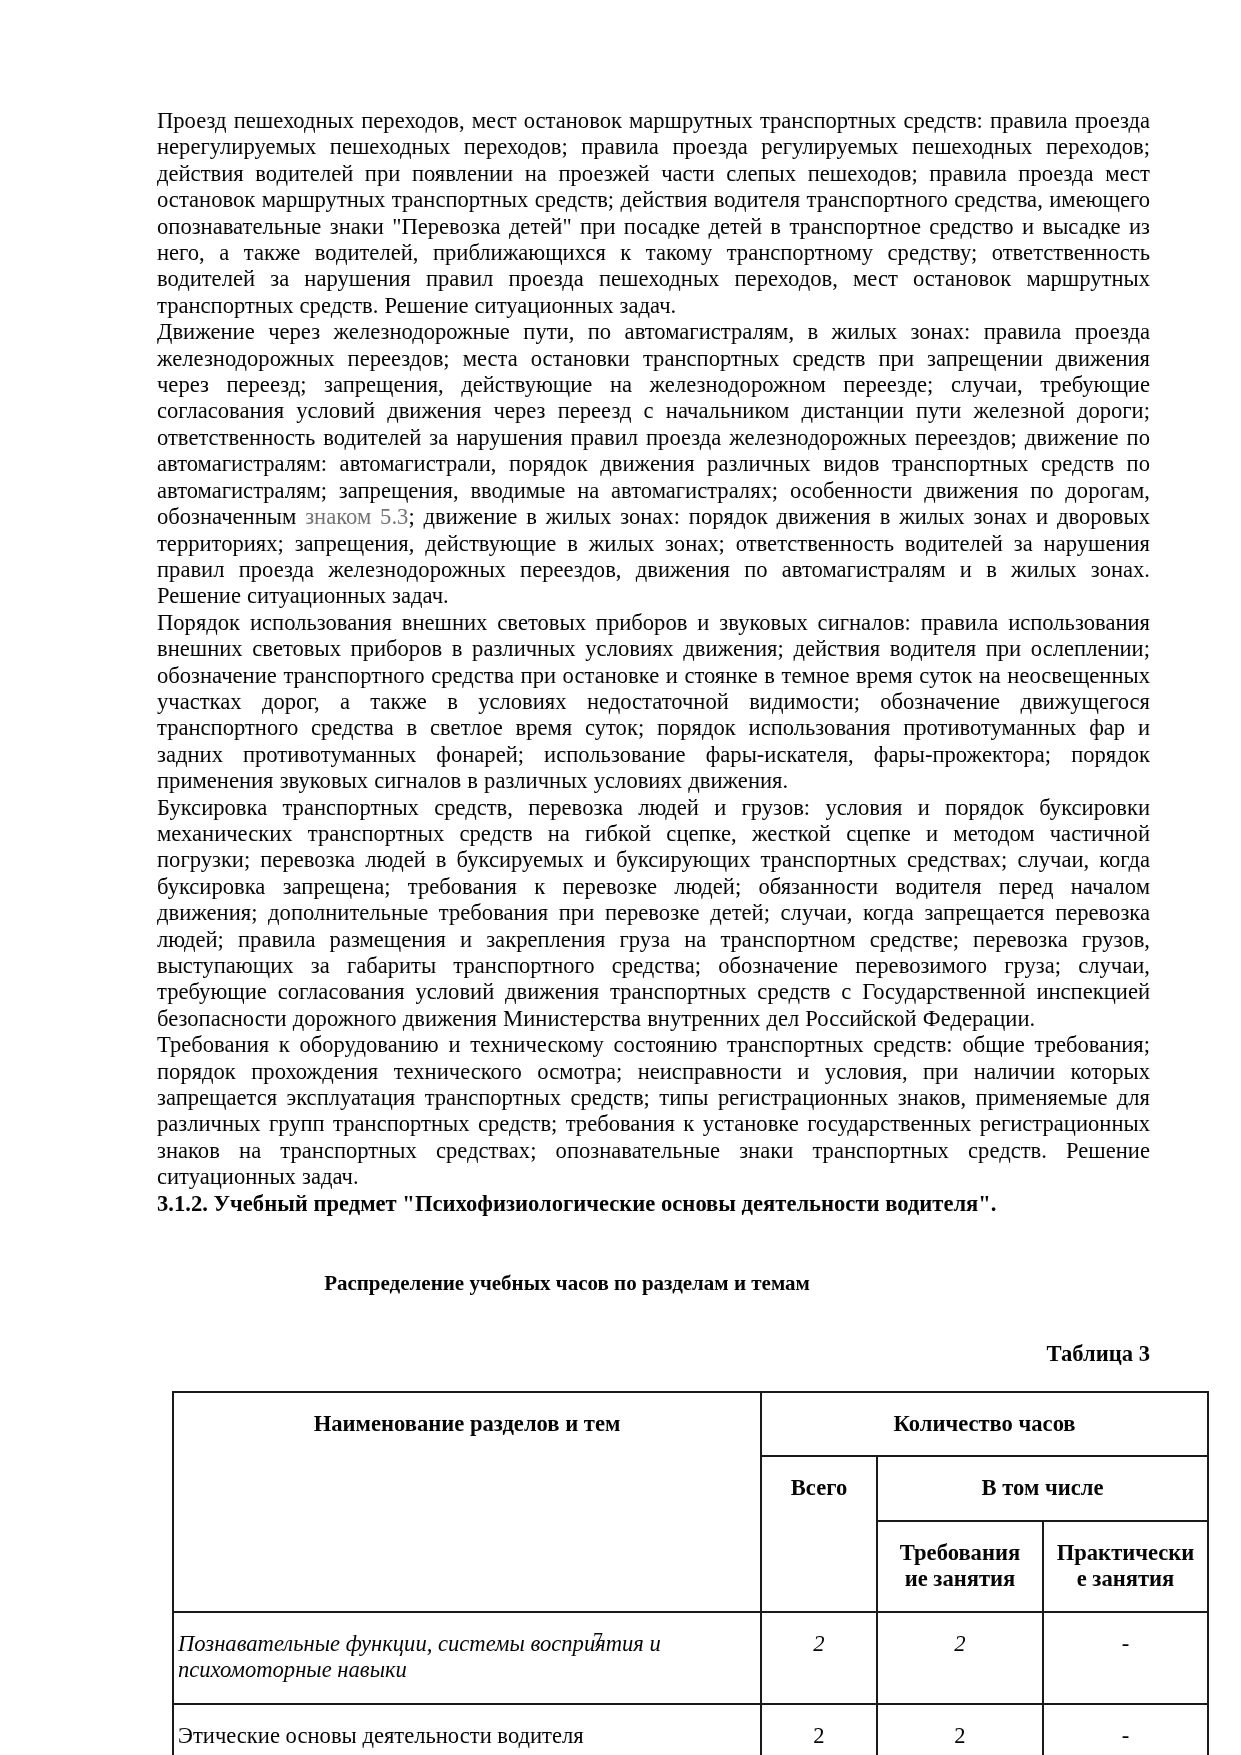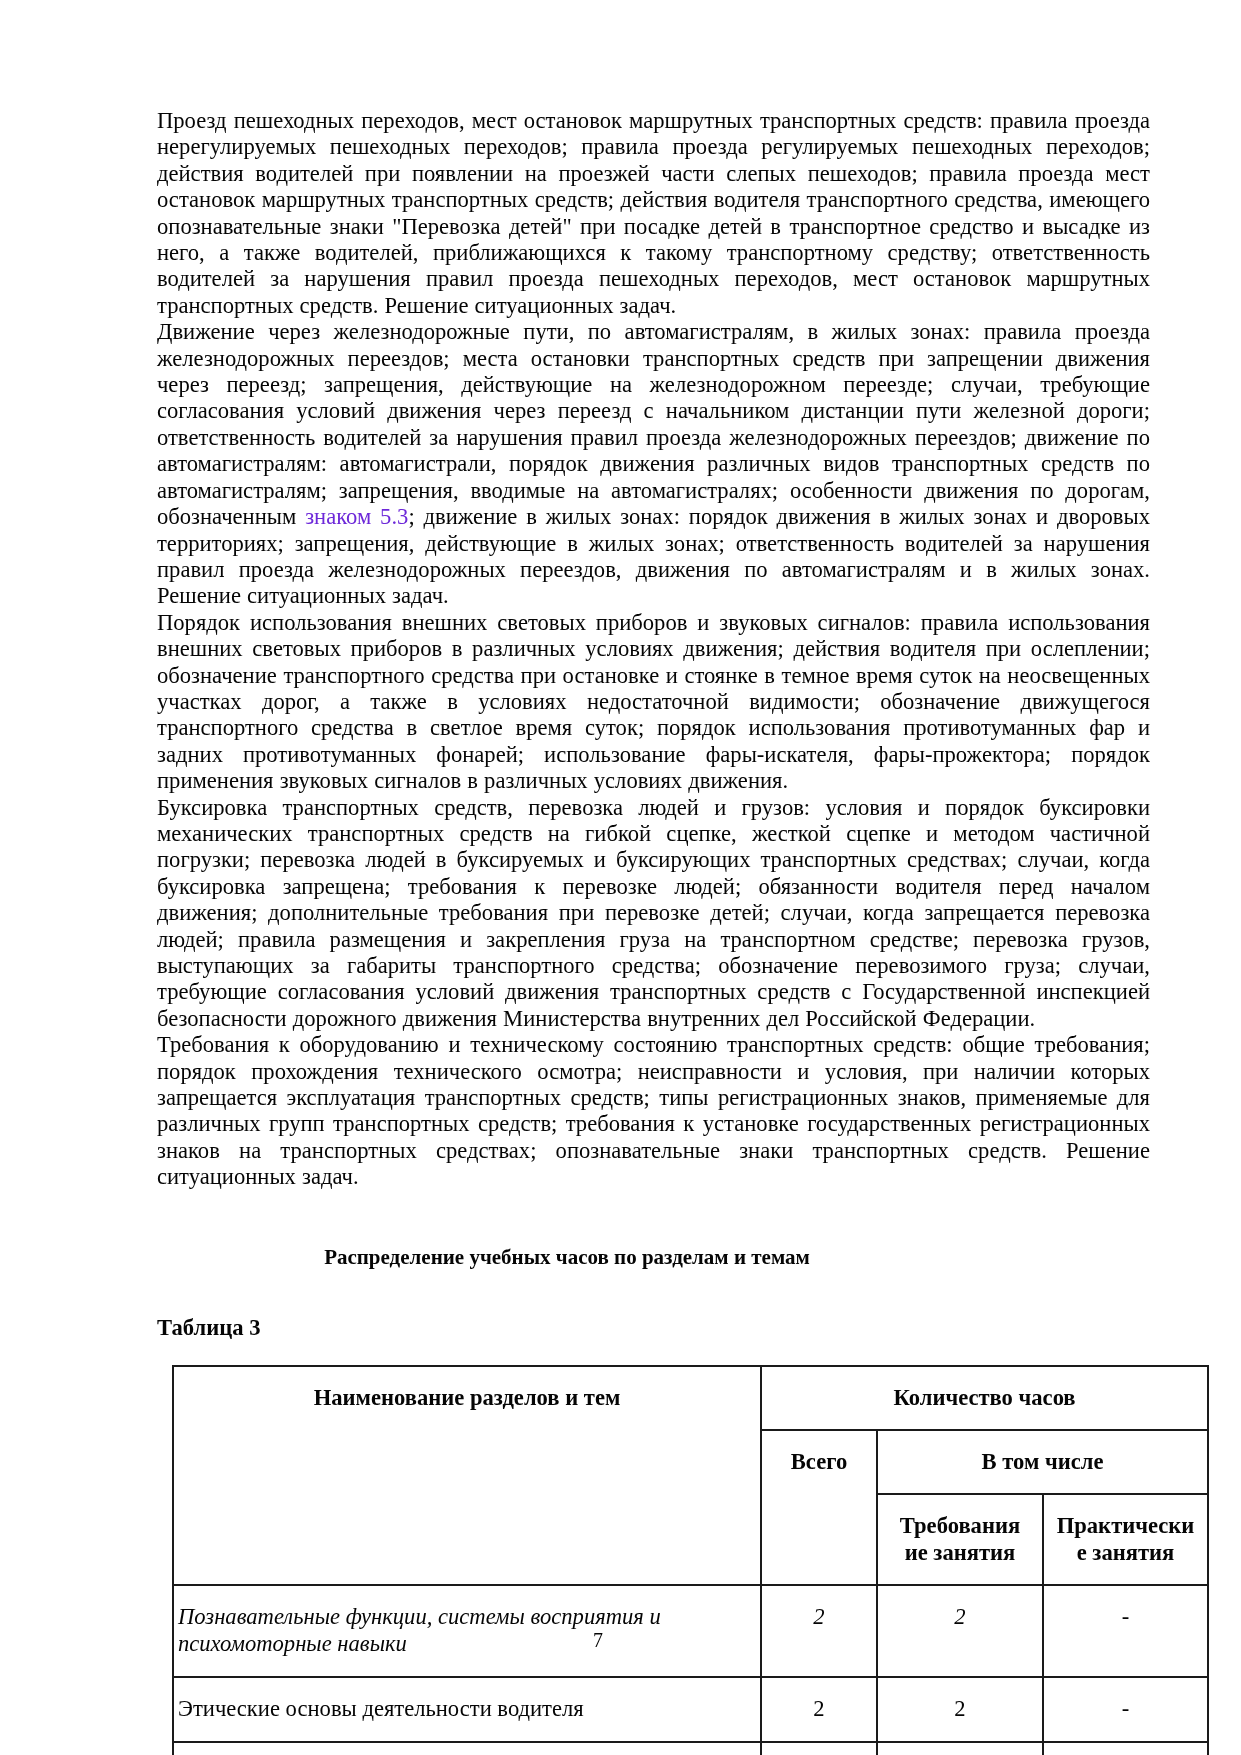--- a/index.html
+++ b/index.html
@@ -16,40 +16,40 @@
     left:157px; top:108px;
     width:993px;
   }
   p.body-par {
     margin:0;
     text-align:justify;
     font-size:22.6px;
     line-height:26.4px;
     word-spacing:0.5px;
   }
-  .doc-link { color:#6d28d9; text-decoration:none; cursor:pointer; }
+  .doc-link { color:#737373; text-decoration:none; cursor:pointer; }
   p.section-heading {
     margin:0;
     font-weight:bold;
     font-size:22.6px;
     line-height:26.4px;
     text-align:left;
   }
   .table-title {
     margin:52px 0 0 0;
     width:820px;
     text-align:center;
     font-weight:bold;
     font-size:21px;
     line-height:28px;
   }
   .table-caption {
     margin:44px 0 0 0;
     width:993px;
-    text-align:left;
+    text-align:right;
     font-weight:bold;
     font-size:22.6px;
     line-height:26px;
   }
   table.hours-table {
     border-collapse:collapse;
     table-layout:fixed;
     width:1035px;
     margin:24px 0 0 15px;
     font-size:22.6px;
@@ -88,20 +88,21 @@
     <p class="body-par">Проезд пешеходных переходов, мест остановок маршрутных транспортных средств: правила проезда нерегулируемых пешеходных переходов; правила проезда регулируемых пешеходных переходов; действия водителей при появлении на проезжей части слепых пешеходов; правила проезда мест остановок маршрутных транспортных средств; действия водителя транспортного средства, имеющего опознавательные знаки "Перевозка детей" при посадке детей в транспортное средство и высадке из него, а также водителей, приближающихся к такому транспортному средству; ответственность водителей за нарушения правил проезда пешеходных переходов, мест остановок маршрутных транспортных средств. Решение ситуационных задач.</p>
 
     <p class="body-par"><span>Движение через железнодорожные пути, по автомагистралям, в жилых зонах: правила проезда железнодорожных переездов; места остановки транспортных средств при запрещении движения через переезд; запрещения, действующие на железнодорожном переезде; случаи, требующие согласования условий движения через переезд с начальником дистанции пути железной дороги; ответственность водителей за нарушения правил проезда железнодорожных переездов; движение по автомагистралям: автомагистрали, порядок движения различных видов транспортных средств по автомагистралям; запрещения, вводимые на автомагистралях; особенности движения по дорогам, обозначенным </span><span class="doc-link">знаком 5.3</span><span>; движение в жилых зонах: порядок движения в жилых зонах и дворовых территориях; запрещения, действующие в жилых зонах; ответственность водителей за нарушения правил проезда железнодорожных переездов, движения по автомагистралям и в жилых зонах. Решение ситуационных задач.</span></p>
 
     <p class="body-par">Порядок использования внешних световых приборов и звуковых сигналов: правила использования внешних световых приборов в различных условиях движения; действия водителя при ослеплении; обозначение транспортного средства при остановке и стоянке в темное время суток на неосвещенных участках дорог, а также в условиях недостаточной видимости; обозначение движущегося транспортного средства в светлое время суток; порядок использования противотуманных фар и задних противотуманных фонарей; использование фары-искателя, фары-прожектора; порядок применения звуковых сигналов в различных условиях движения.</p>
 
     <p class="body-par">Буксировка транспортных средств, перевозка людей и грузов: условия и порядок буксировки механических транспортных средств на гибкой сцепке, жесткой сцепке и методом частичной погрузки; перевозка людей в буксируемых и буксирующих транспортных средствах; случаи, когда буксировка запрещена; требования к перевозке людей; обязанности водителя перед началом движения; дополнительные требования при перевозке детей; случаи, когда запрещается перевозка людей; правила размещения и закрепления груза на транспортном средстве; перевозка грузов, выступающих за габариты транспортного средства; обозначение перевозимого груза; случаи, требующие согласования условий движения транспортных средств с Государственной инспекцией безопасности дорожного движения Министерства внутренних дел Российской Федерации.</p>
 
     <p class="body-par">Требования к оборудованию и техническому состоянию транспортных средств: общие требования; порядок прохождения технического осмотра; неисправности и условия, при наличии которых запрещается эксплуатация транспортных средств; типы регистрационных знаков, применяемые для различных групп транспортных средств; требования к установке государственных регистрационных знаков на транспортных средствах; опознавательные знаки транспортных средств. Решение ситуационных задач.</p>
 
+    <p class="section-heading">3.1.2. Учебный предмет "Психофизиологические основы деятельности водителя".</p>
 
     <div class="table-title">Распределение учебных часов по разделам и темам</div>
 
     <div class="table-caption">Таблица 3</div>
 
     <table class="hours-table">
       <colgroup>
         <col style="width:588px">
         <col style="width:116px">
         <col style="width:166px">

